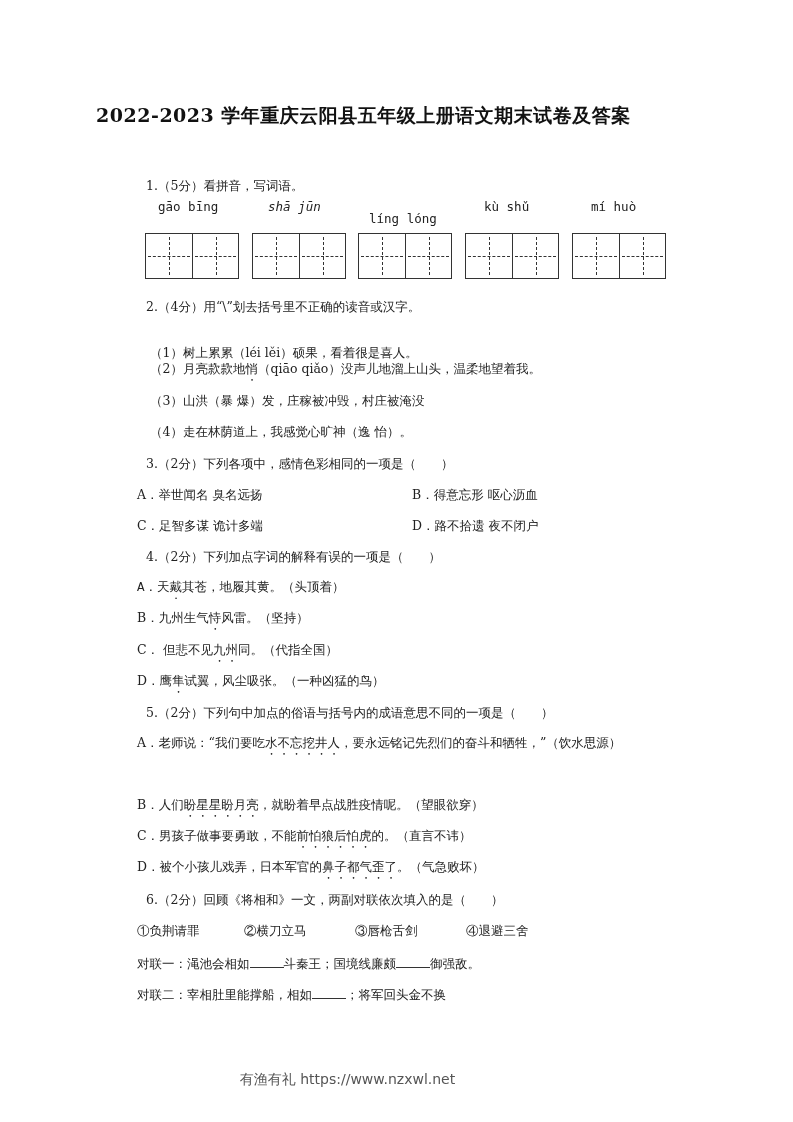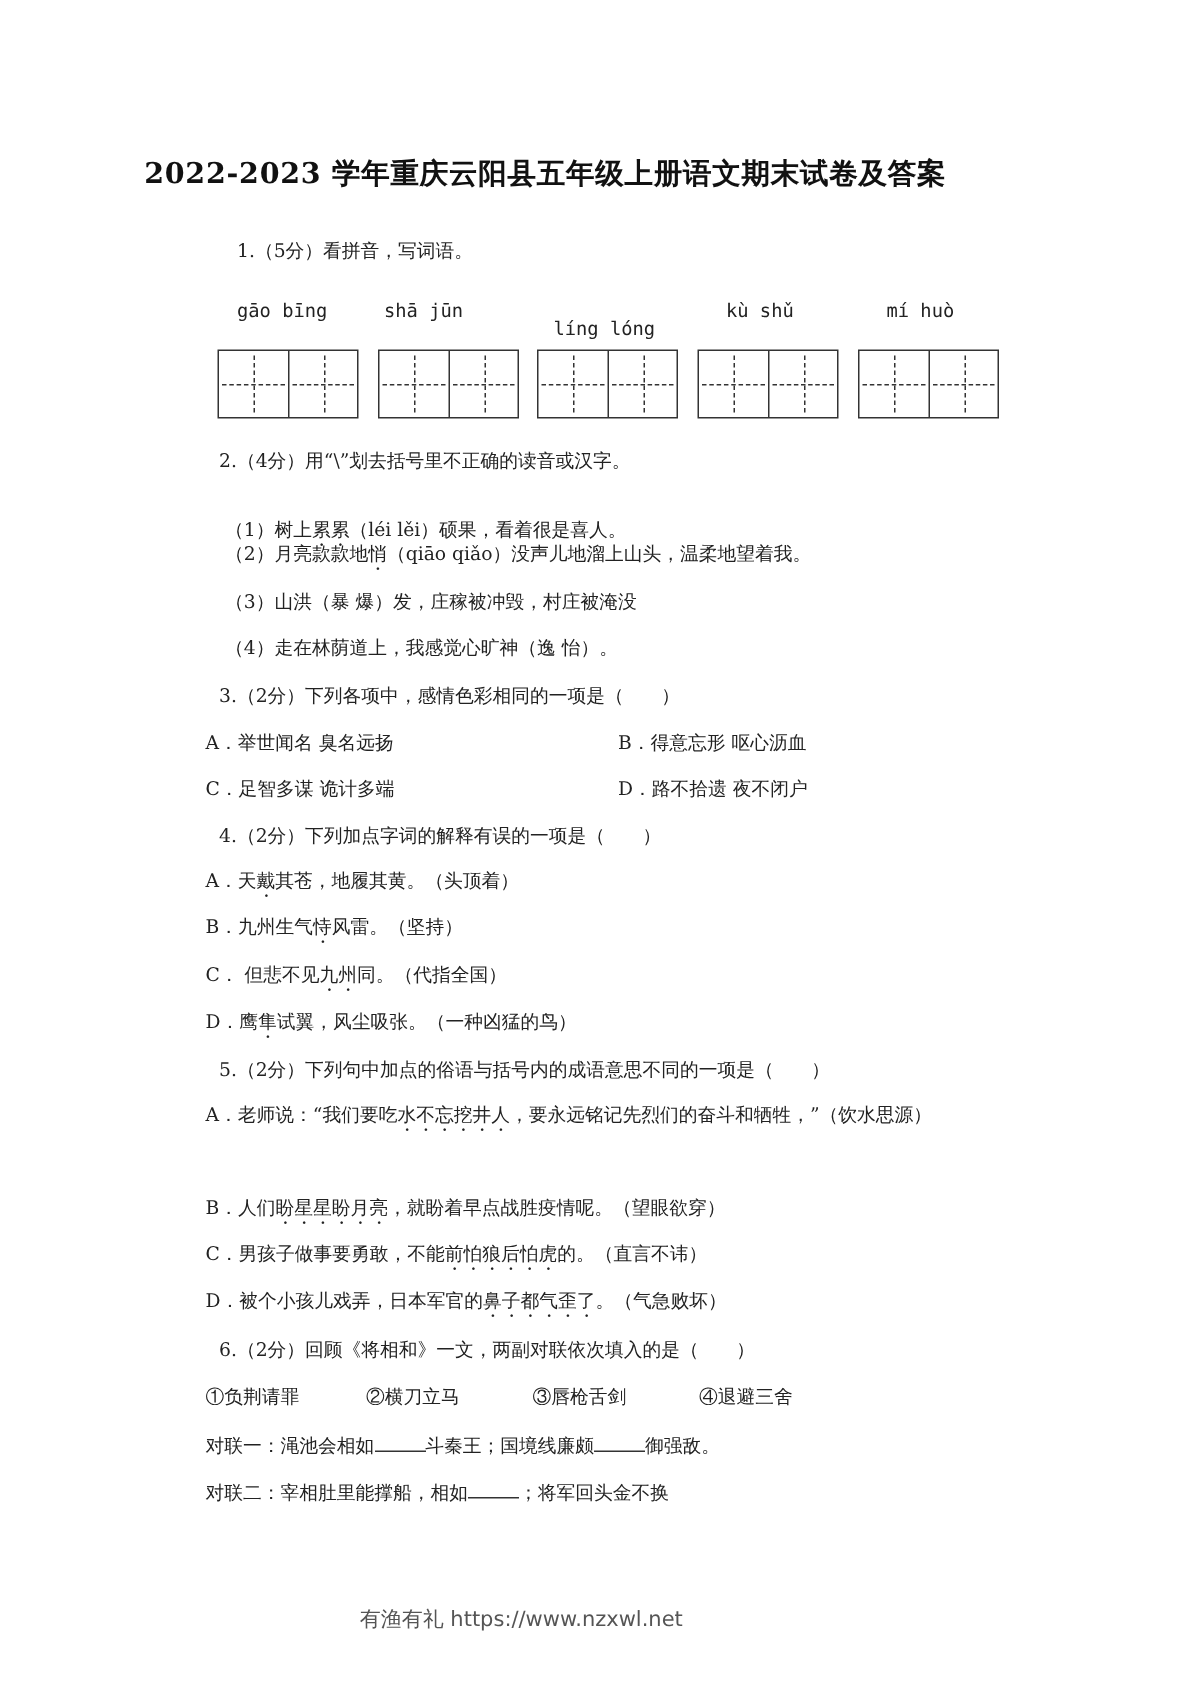--- a/index.html
+++ b/index.html
@@ -23,24 +23,24 @@
   .dot { text-emphasis: dot; -webkit-text-emphasis: dot; text-emphasis-position: under; -webkit-text-emphasis-position: under; }
   .blank { display: inline-block; width: 34px; border-bottom: 1px solid #333; height: 12px; vertical-align: baseline; }
   .footer { position: absolute; top: 1071px; left: 0; width: 695px; text-align: center;
             font-family: "DejaVu Sans", "Liberation Sans", sans-serif; font-size: 14px; color: #555; }
 </style>
 </head>
 <body>
 
 <div class="title">2022-2023 学年重庆云阳县五年级上册语文期末试卷及答案</div>
 
-<div class="line q" style="top:159px;margin-left:12px;">1.（5分）看拼音，写词语。</div>
+<div class="line q" style="top:178px;">1.（5分）看拼音，写词语。</div>
 <div class="pinyin-row">
   <span class="py" style="left:158px;">gāo  bīng</span>
-  <span class="py" style="left:256px;">shā  jūn</span>
+  <span class="py" style="left:268px;font-style:italic;">shā  jūn</span>
   <span class="py" style="left:369px;margin-top:12px;">líng  lóng</span>
   <span class="py" style="left:484px;">kù  shǔ</span>
   <span class="py" style="left:591px;">mí  huò</span>
 </div>
 <div class="grid" style="left:145px;">
     <div class="cell"></div>
     <div class="cell"></div>
   </div>
 <div class="grid" style="left:252px;">
     <div class="cell"></div>
@@ -65,21 +65,21 @@
 <div class="line sub" style="top:393px;">（3）山洪（暴 爆）发，庄稼被冲毁，村庄被淹没</div>
 <div class="line sub" style="top:424px;">（4）走在林荫道上，我感觉心旷神（逸 怡）。</div>
 
 <div class="line q" style="top:456px;">3.（2分）下列各项中，感情色彩相同的一项是（　　）</div>
 <div class="line opt" style="top:487px;">A．举世闻名 臭名远扬</div>
 <div class="line" style="top:487px; left:412px;">B．得意忘形 呕心沥血</div>
 <div class="line opt" style="top:518px;">C．足智多谋 诡计多端</div>
 <div class="line" style="top:518px; left:412px;">D．路不拾遗 夜不闭户</div>
 
 <div class="line q" style="top:549px;">4.（2分）下列加点字词的解释有误的一项是（　　）</div>
-<div class="line opt" style="top:579px;"><span>A．天</span><span class="dot">戴</span><span>其苍，地履其黄。（头顶着）</span></div>
+<div class="line opt" style="top:579px;font-family:Liberation Mono, monospace;"><span>A．天</span><span class="dot">戴</span><span>其苍，地履其黄。（头顶着）</span></div>
 <div class="line opt" style="top:610px;"><span>B．九州生气</span><span class="dot">恃</span><span>风雷。（坚持）</span></div>
 <div class="line opt" style="top:642px;"><span>C．  但悲不见</span><span class="dot">九州</span><span>同。（代指全国）</span></div>
 <div class="line opt" style="top:673px;"><span>D．鹰</span><span class="dot">隼</span><span>试翼，风尘吸张。（一种凶猛的鸟）</span></div>
 
 <div class="line q" style="top:705px;">5.（2分）下列句中加点的俗语与括号内的成语意思不同的一项是（　　）</div>
 <div class="line opt" style="top:735px;"><span>A．老师说：“我们要吃</span><span class="dot">水不忘挖井人</span><span>，要永远铭记先烈们的奋斗和牺牲，”（饮水思源）</span></div>
 <div class="line opt" style="top:797px;"><span>B．人们</span><span class="dot">盼星星盼月亮</span><span>，就盼着早点战胜疫情呢。（望眼欲穿）</span></div>
 <div class="line opt" style="top:828px;"><span>C．男孩子做事要勇敢，不能</span><span class="dot">前怕狼后怕虎</span><span>的。（直言不讳）</span></div>
 <div class="line opt" style="top:859px;"><span>D．被个小孩儿戏弄，日本军官的</span><span class="dot">鼻子都气歪了</span><span>。（气急败坏）</span></div>
 

